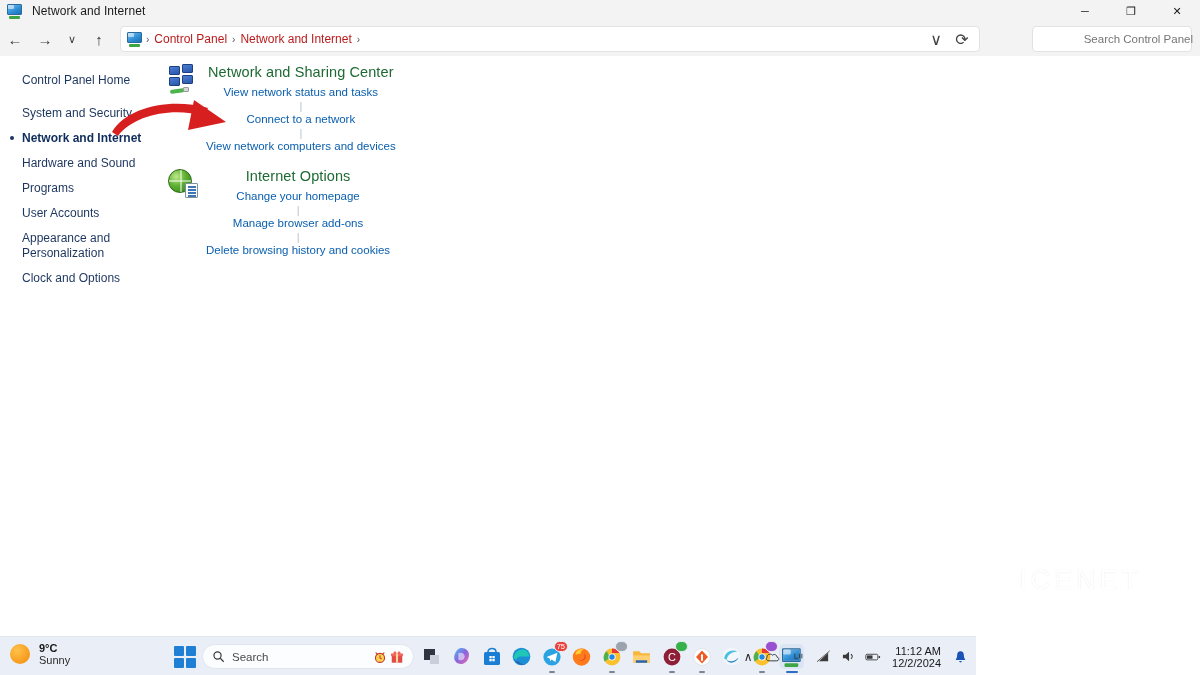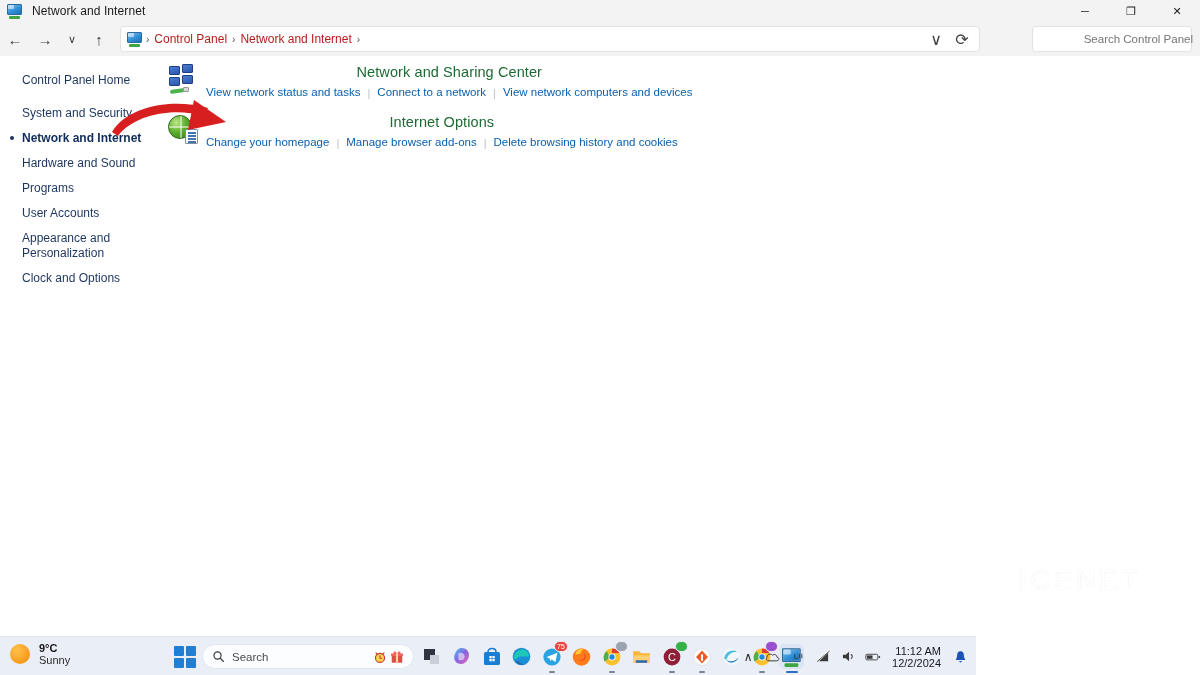--- a/index.html
+++ b/index.html
@@ -75,21 +75,21 @@
   .side-item.active::before {
     content: ""; position: absolute; left: 10px; top: 10px;
     width: 4px; height: 4px; border-radius: 50%; background: #1c355e;
   }
 
   .categories { position: absolute; left: 168px; top: 6px; width: 700px; }
   .cat { display: flex; margin-bottom: 12px; }
   .cat-icon { width: 30px; height: 30px; margin-right: 8px; flex: 0 0 30px; position: relative; margin-top: 2px;}
   .cat-body { padding-top: 1px; text-align: center; }
   .cat-title { font-size: 14.5px; color: #1d6a33; line-height: 19px; letter-spacing: .1px; }
-  .cat-links { margin-top: 3px; display: flex; align-items: center; flex-wrap: wrap; }
+  .cat-links { margin-top: 3px; display: flex; align-items: center; flex-wrap: wrap; flex-direction: column; }
   .clink { font-size: 11.5px; color: #0a5fae; line-height: 15px; }
   .lsep { color: #b9c3cc; font-size: 11px; padding: 0 7px; }
 
   
   .netico .tile { position: absolute; width: 11px; height: 9px; border-radius: 1px;
       background: linear-gradient(160deg,#4a7fd6 0%,#2b56a8 100%); border: 1px solid #1e3f82; }
   .netico .t1 { left: 1px; top: 2px; }
   .netico .t2 { left: 14px; top: 0px; }
   .netico .t3 { left: 1px; top: 13px; }
   .netico .t4 { left: 14px; top: 11px; }

